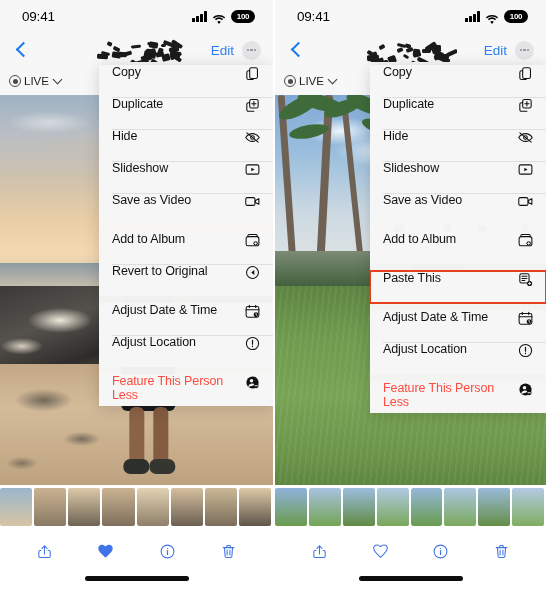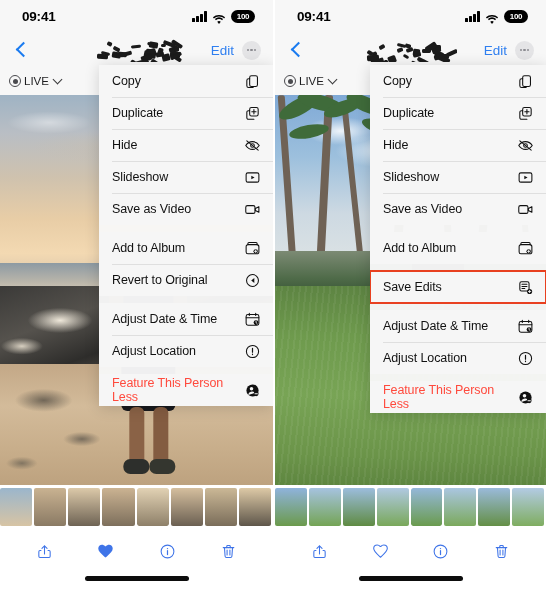--- a/index.html
+++ b/index.html
@@ -13,21 +13,21 @@
 
   .phone { position: relative; width: 273px; height: 599px; background:#fff; overflow:hidden; }
   .phone.right { border-left: 2px solid #ffffff; }
 
   
   .statusbar {
     position: relative; height: 33px; background:#f7f7f7;
     display:flex; align-items:center; justify-content:space-between;
     padding: 0 18px 0 22px;
   }
-  .clock { font-size: 13.5px; font-weight: 700; color:#000; letter-spacing:-.2px; }
+  .clock { font-size: 13.5px; font-weight: 400; color:#000; letter-spacing:-.2px; }
   .status-right { display:flex; align-items:center; gap:5px; }
   .sig { display:flex; align-items:flex-end; gap:1.5px; height:11px; }
   .sig i { display:block; width:2.6px; background:#000; border-radius:.6px; }
   .sig i:nth-child(1){height:4px}.sig i:nth-child(2){height:6px}
   .sig i:nth-child(3){height:8.5px}.sig i:nth-child(4){height:11px}
   .wifi { width:14px; height:11px; position:relative; }
   .batt {
     min-width:24px; height:13px; border-radius:6.5px; background:#000;
     color:#fff; font-size:8px; font-weight:700; display:flex;
     align-items:center; justify-content:center; padding:0 4px; letter-spacing:-.3px;
@@ -158,21 +158,21 @@
 
   
   .ctxmenu {
     position:absolute; top:65px; right:0; width:174px;
     background:rgba(247,247,247,.97);
     border-radius:0; overflow:hidden; z-index:30;
     box-shadow:0 2px 14px rgba(0,0,0,.16);
   }
   .phone.right .ctxmenu { width:176px; }
   .mi {
-    position:relative; display:flex; align-items:center; justify-content:space-between;
+    position:relative; display:flex; justify-content:space-between;
     height:32px; padding:0 12px 0 13px; background:#f6f6f6; cursor:pointer;
   }
   .mi + .mi:before {
     content:""; position:absolute; top:0; left:13px; right:0; height:1px;
     background:rgba(0,0,0,.09);
   }
   .mi .lbl { font-size:12.5px; color:#111; letter-spacing:-.1px; }
   .mi .ic { width:17px; height:17px; position:relative; flex:0 0 auto; color:#111;}
   .mi.gap { margin-top:7px; }
   .mi.gap:before { display:none; }
@@ -609,21 +609,21 @@
       <span class="ic">
             <svg class="ic-svg" viewBox="0 0 24 24" fill="none" stroke="currentColor" stroke-width="1.5" stroke-linecap="round" stroke-linejoin="round">
               <path d="M3 9.5a3 3 0 0 1 3-3h12a3 3 0 0 1 3 3V17a2.5 2.5 0 0 1-2.5 2.5h-13A2.5 2.5 0 0 1 3 17z"></path>
               <path d="M5.5 6.5V5A1.5 1.5 0 0 1 7 3.5h10A1.5 1.5 0 0 1 18.5 5v1.5"></path>
               <circle cx="16.5" cy="16" r="3.1" fill="currentColor" stroke="none"></circle>
               <path d="M16.5 14.4v3.2M14.9 16h3.2" stroke="#f6f6f6" stroke-width="1.3"></path>
             </svg>
           </span>
     </div>
         <div class="mi gap highlight">
-      <span class="lbl">Save Edits</span>
+      <span class="lbl">Paste This</span>
       <span class="ic">
             <svg class="ic-svg" viewBox="0 0 24 24" fill="none" stroke="currentColor" stroke-width="1.5" stroke-linecap="round" stroke-linejoin="round">
               <rect x="4" y="4" width="13" height="13" rx="2.4"></rect>
               <path d="M7 7.5h7M7 10.5h7M7 13.5h4"></path>
               <circle cx="17.8" cy="17.6" r="3.6" fill="currentColor" stroke="none"></circle>
               <path d="M17.8 15.9v3.4M16.1 17.6h3.4" stroke="#f6f6f6" stroke-width="1.25"></path>
             </svg>
           </span>
     </div>
         <div class="mi gap">

